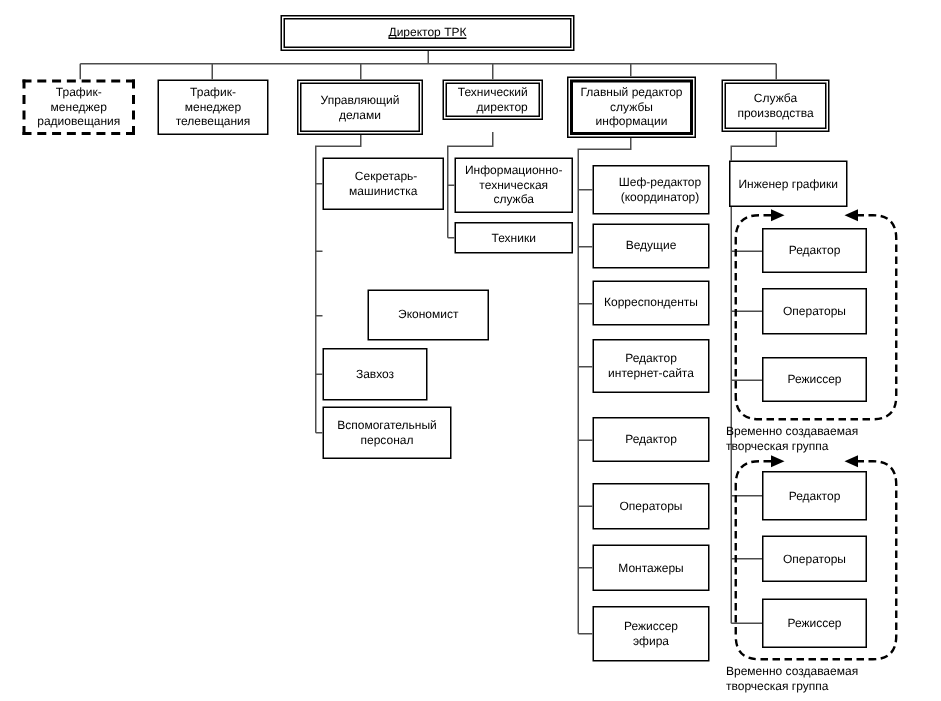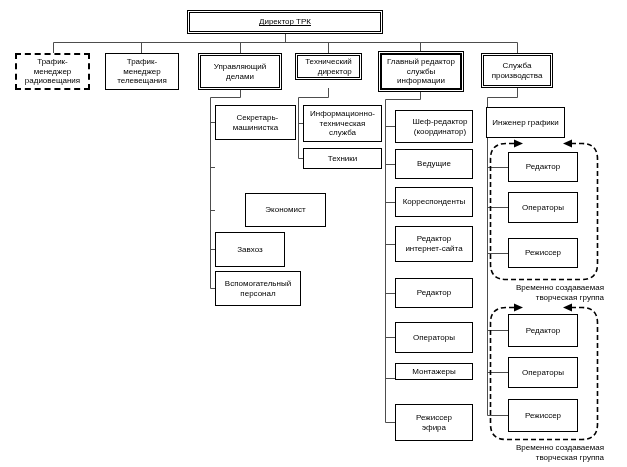--- a/index.html
+++ b/index.html
@@ -13,21 +13,21 @@
     border:1px solid #000;display:flex;align-items:center;justify-content:center;
     text-align:center;font-size:8px;line-height:1.2;white-space:pre-line;z-index:2;
   }
   .dbl::before{
     content:"";position:absolute;left:1px;top:1px;right:1px;bottom:1px;
     border:1px solid #000;pointer-events:none;
   }
   .dbl-thick::before{border-width:2px;}
   .dashed{border:2px dashed #000;}
   .caption{
-    position:absolute;font-size:8px;line-height:1.3;text-align:right;
+    position:absolute;font-size:8px;line-height:1.3;text-align:left;
     white-space:pre-line;z-index:2;
   }
 </style>
 </head>
 <body>
 
 <div id="canvas">
 
   <svg id="connector-svg" width="627" height="467" viewBox="0 0 627 467">
 
@@ -81,21 +81,21 @@
 служба</div>
 
   <div class="box" style="left:395px;top:110px;width:78px;height:33px;padding-left:12px;">Шеф-редактор
 (координатор)</div>
   <div class="box" style="left:395px;top:149px;width:78px;height:30px;">Ведущие</div>
   <div class="box" style="left:395px;top:187px;width:78px;height:30px;">Корреспонденты</div>
   <div class="box" style="left:395px;top:226px;width:78px;height:36px;">Редактор
 интернет-сайта</div>
   <div class="box" style="left:395px;top:278px;width:78px;height:30px;">Редактор</div>
   <div class="box" style="left:395px;top:322px;width:78px;height:31px;">Операторы</div>
-  <div class="box" style="left:395px;top:363px;width:78px;height:17px;">Монтажеры</div>
+  <div class="box" style="left:395px;top:363px;width:78px;height:31px;">Монтажеры</div>
   <div class="box" style="left:395px;top:404px;width:78px;height:37px;">Режиссер
 эфира</div>
 
   <div class="box" style="left:486px;top:107px;width:79px;height:31px;">Инженер графики</div>
 
   <div class="box" style="left:508px;top:152px;width:70px;height:30px;">Редактор</div>
   <div class="box" style="left:508px;top:192px;width:70px;height:31px;">Операторы</div>
   <div class="box" style="left:508px;top:238px;width:70px;height:30px;">Режиссер</div>
   <div class="caption" style="left:484px;top:283px;width:120px;">Временно создаваемая
 творческая группа</div>

